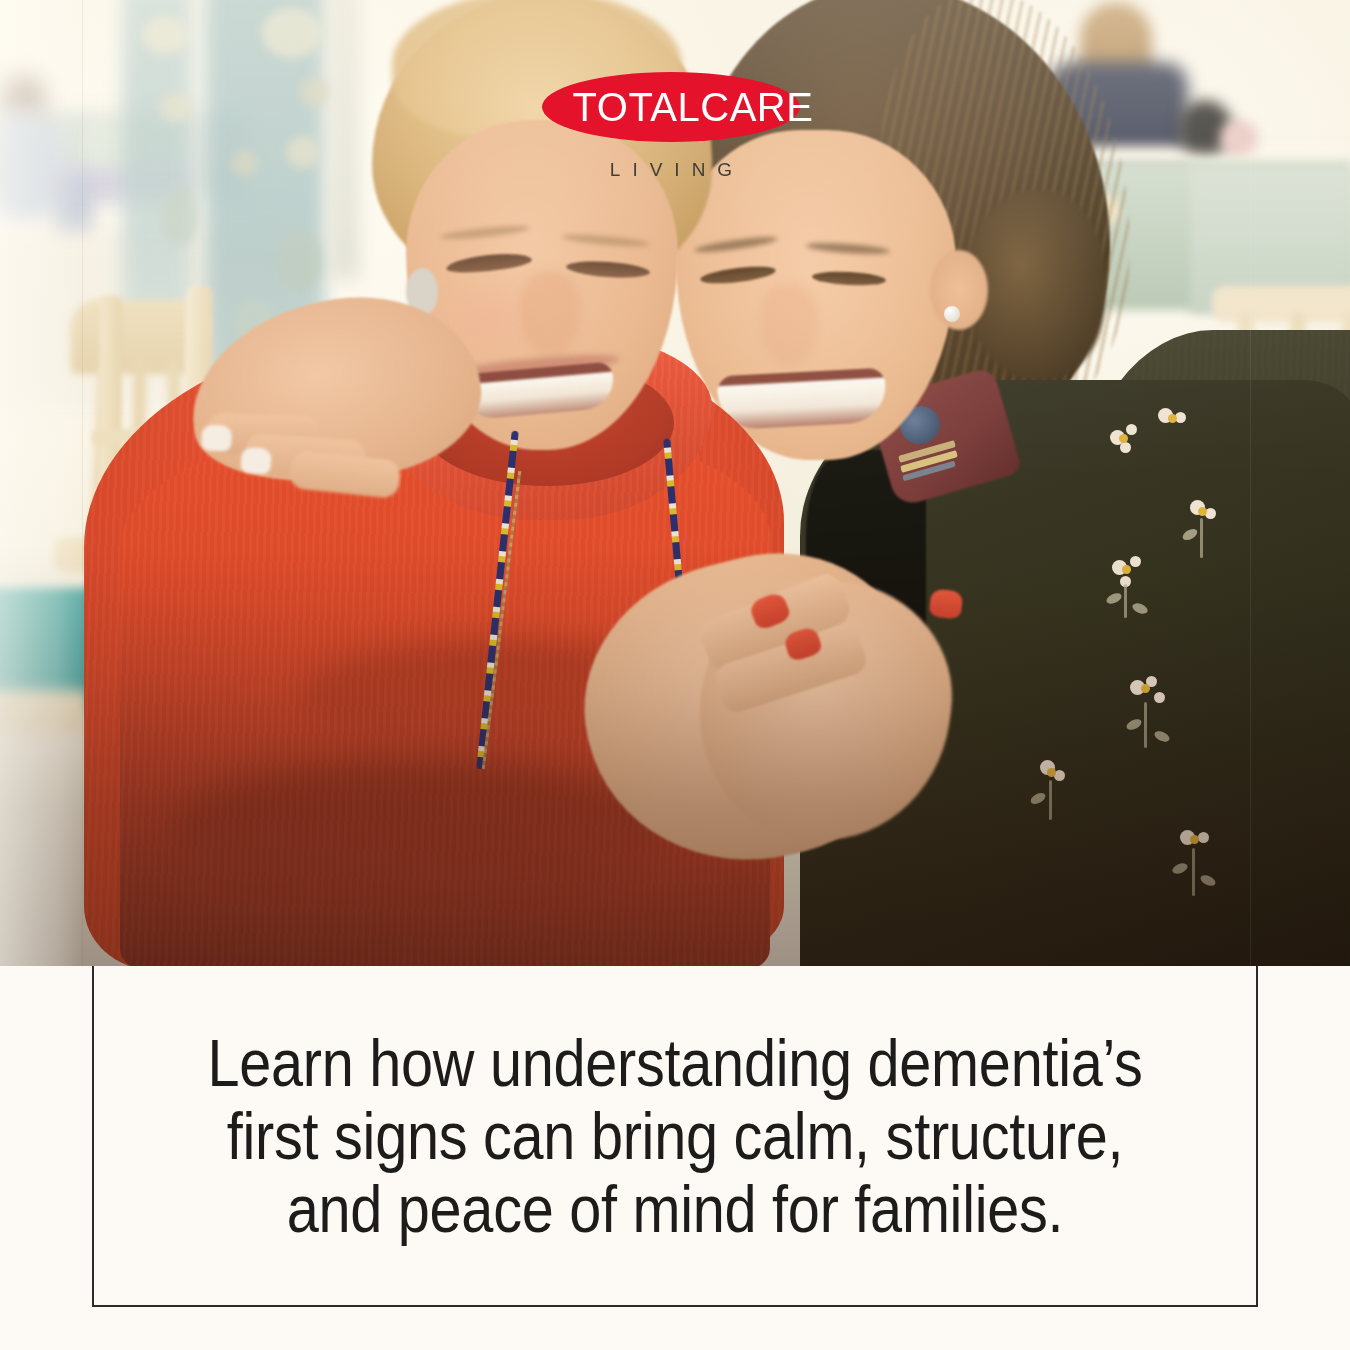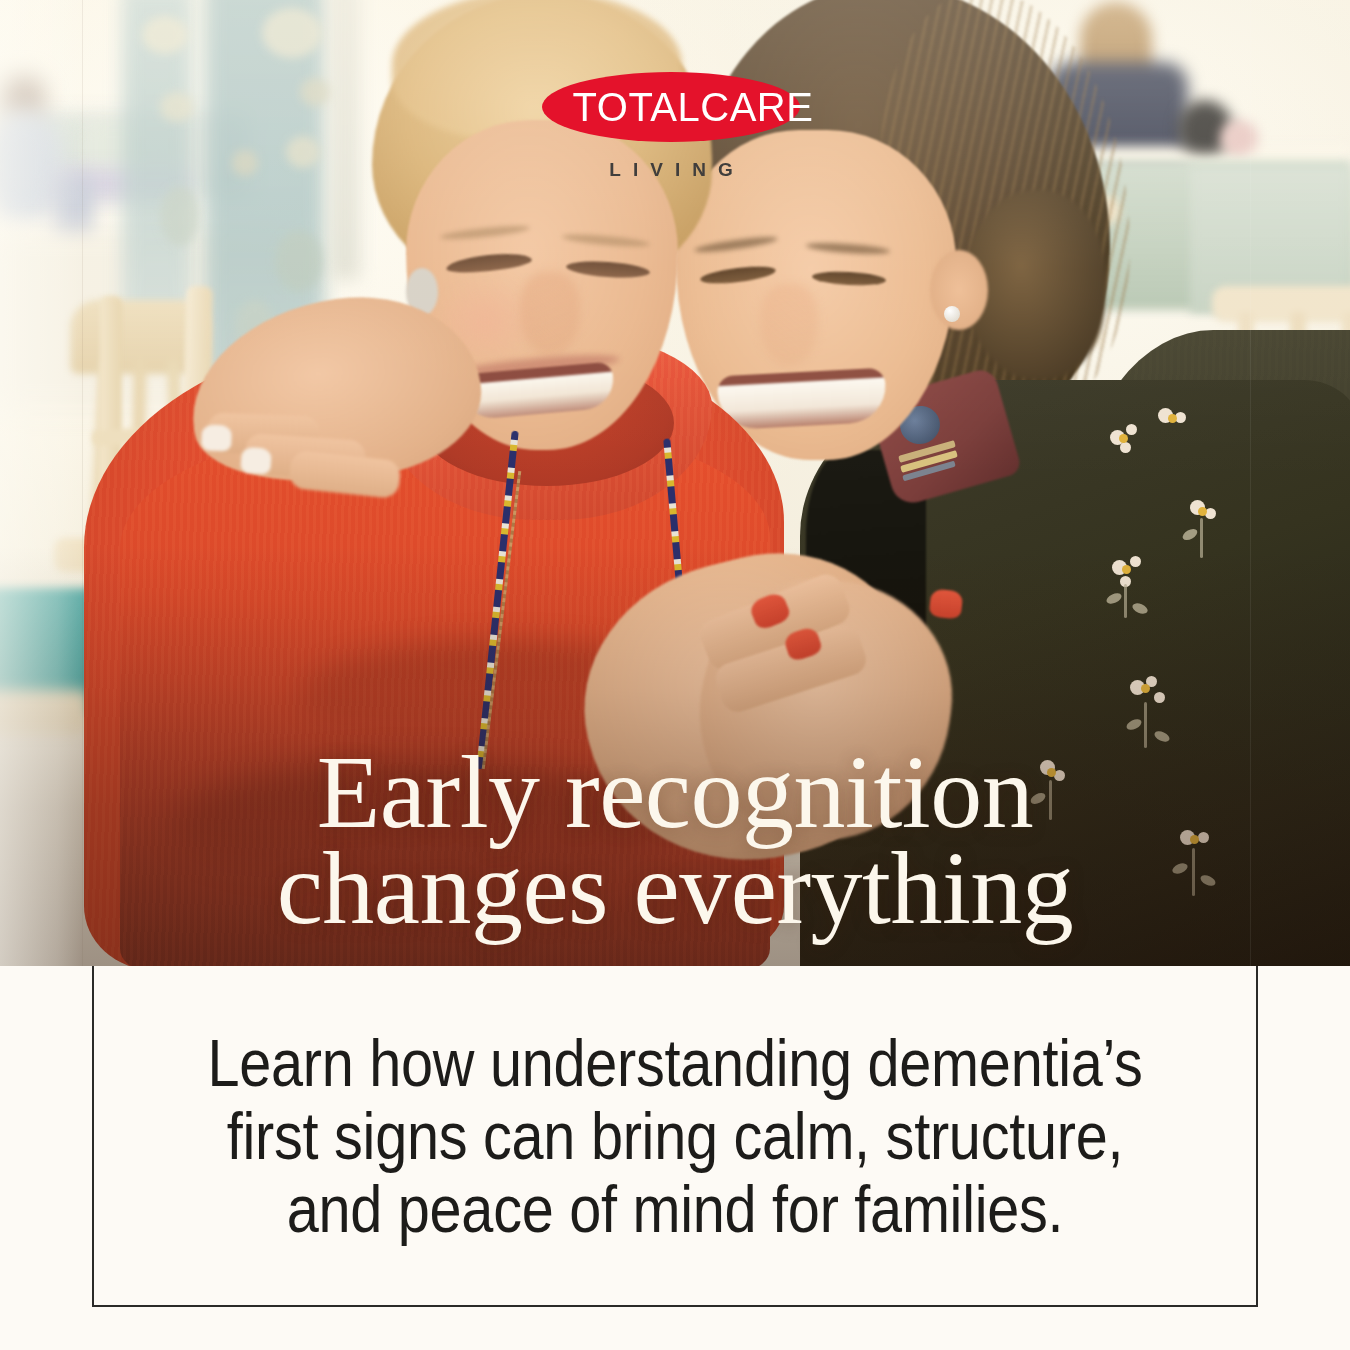--- a/index.html
+++ b/index.html
@@ -317,21 +317,21 @@
   }
   .logo-word{
     color:#FFFFFF;font-family:"Liberation Sans", sans-serif;
     font-size:40px;font-weight:400;letter-spacing:.5px;line-height:1;
     white-space:nowrap;
     margin-left:44px;
   }
   .logo-sub{
     position:absolute;left:542px;top:160px;width:258px;text-align:center;
     color:#403E3C;font-family:"Liberation Sans", sans-serif;
-    font-size:19px;font-weight:700;letter-spacing:12px;
+    font-size:19px;font-weight:400;letter-spacing:12px;
     text-indent:12px;line-height:1;
   }
 
   
   .headline{
     position:absolute;left:0;top:744px;width:1350px;
     text-align:center;
     font-family:"Liberation Serif", "DejaVu Serif", serif;
     color:#FCF7EC;
     font-size:104px;line-height:.92;font-weight:400;
@@ -569,23 +569,19 @@
     <div class="edge-l"></div>
     <div class="edge-r"></div>
 
     <div class="logo">
       <div class="logo-ellipse">
         <span class="logo-word">TOTALCARE</span>
       </div>
       <div class="logo-sub">LIVING</div>
     </div>
 
-    <div class="headline">
-      <span class="l1">Early recognition</span>
-      <span class="l2">changes everything</span>
-    </div>
   </div>
 
   <div class="caption-box">
     <div class="caption-text">Learn how understanding dementia’s first signs can bring calm, structure, and peace of mind for families.</div>
   </div>
 
 </div>
 
 </body></html>

